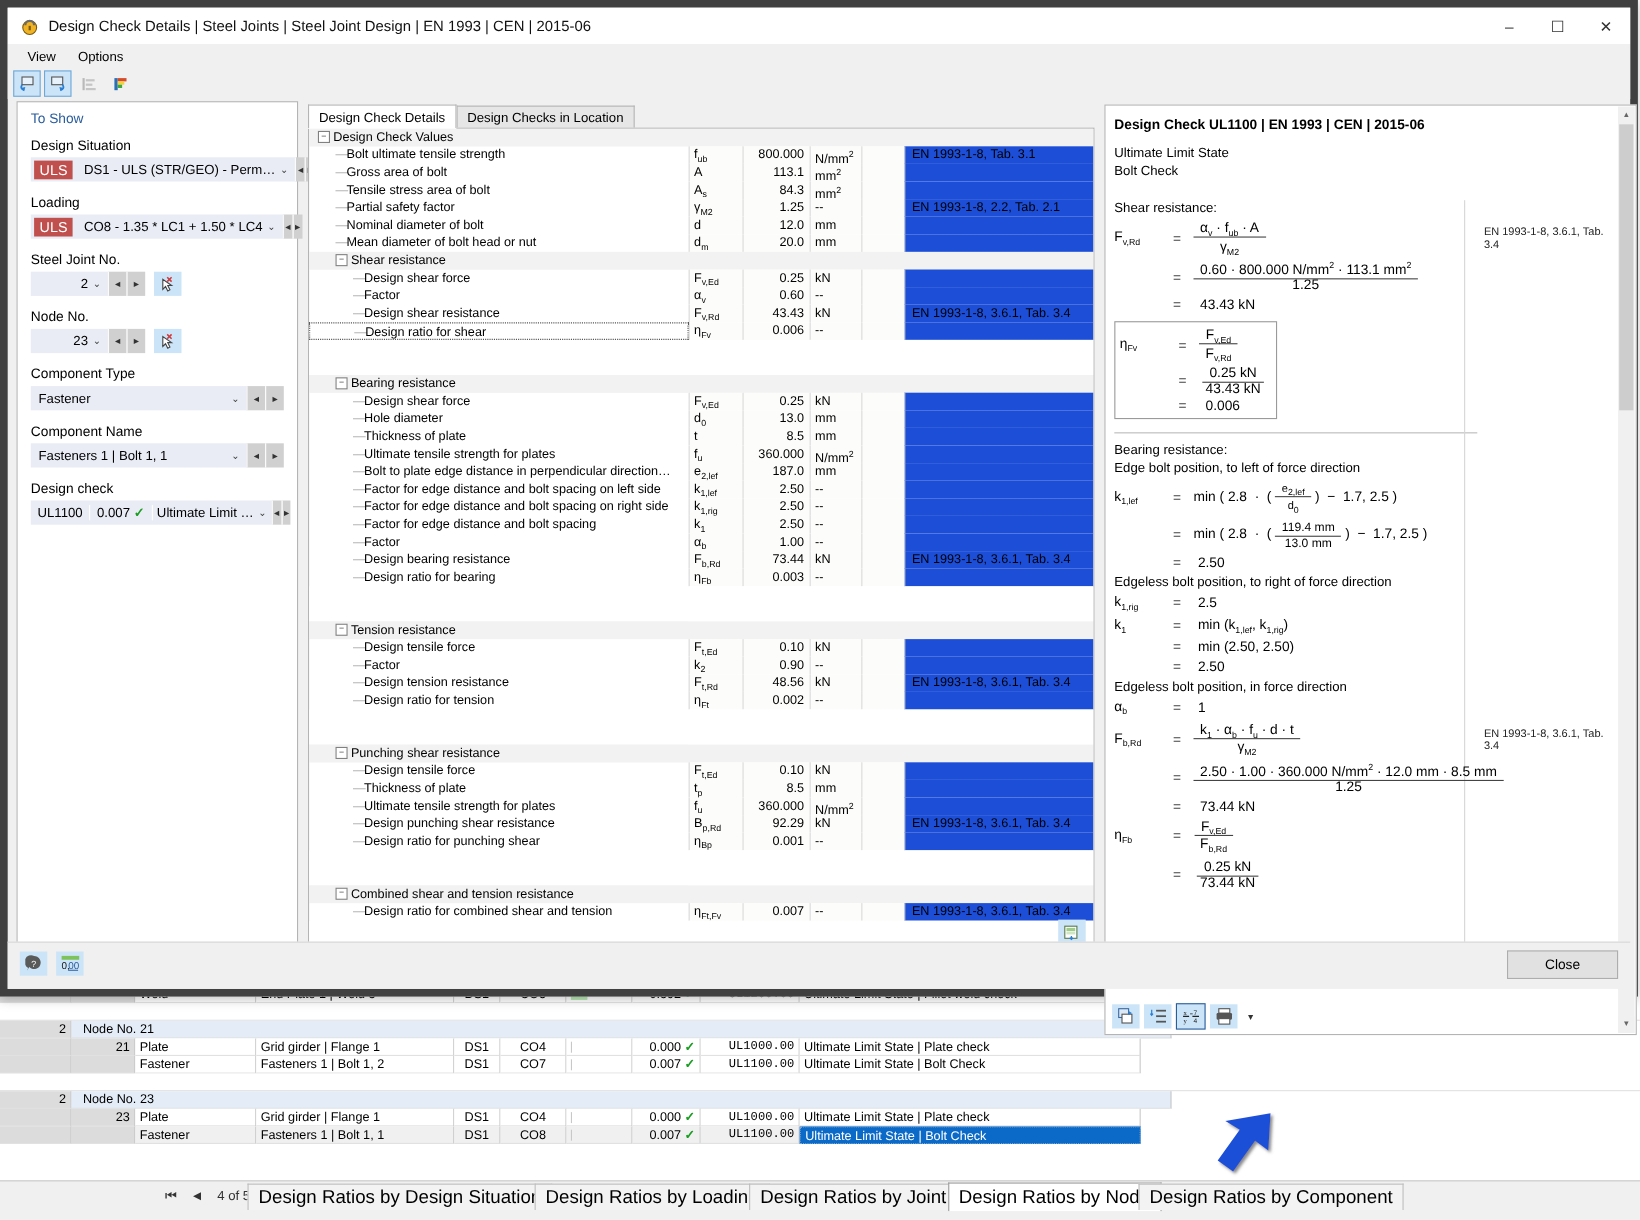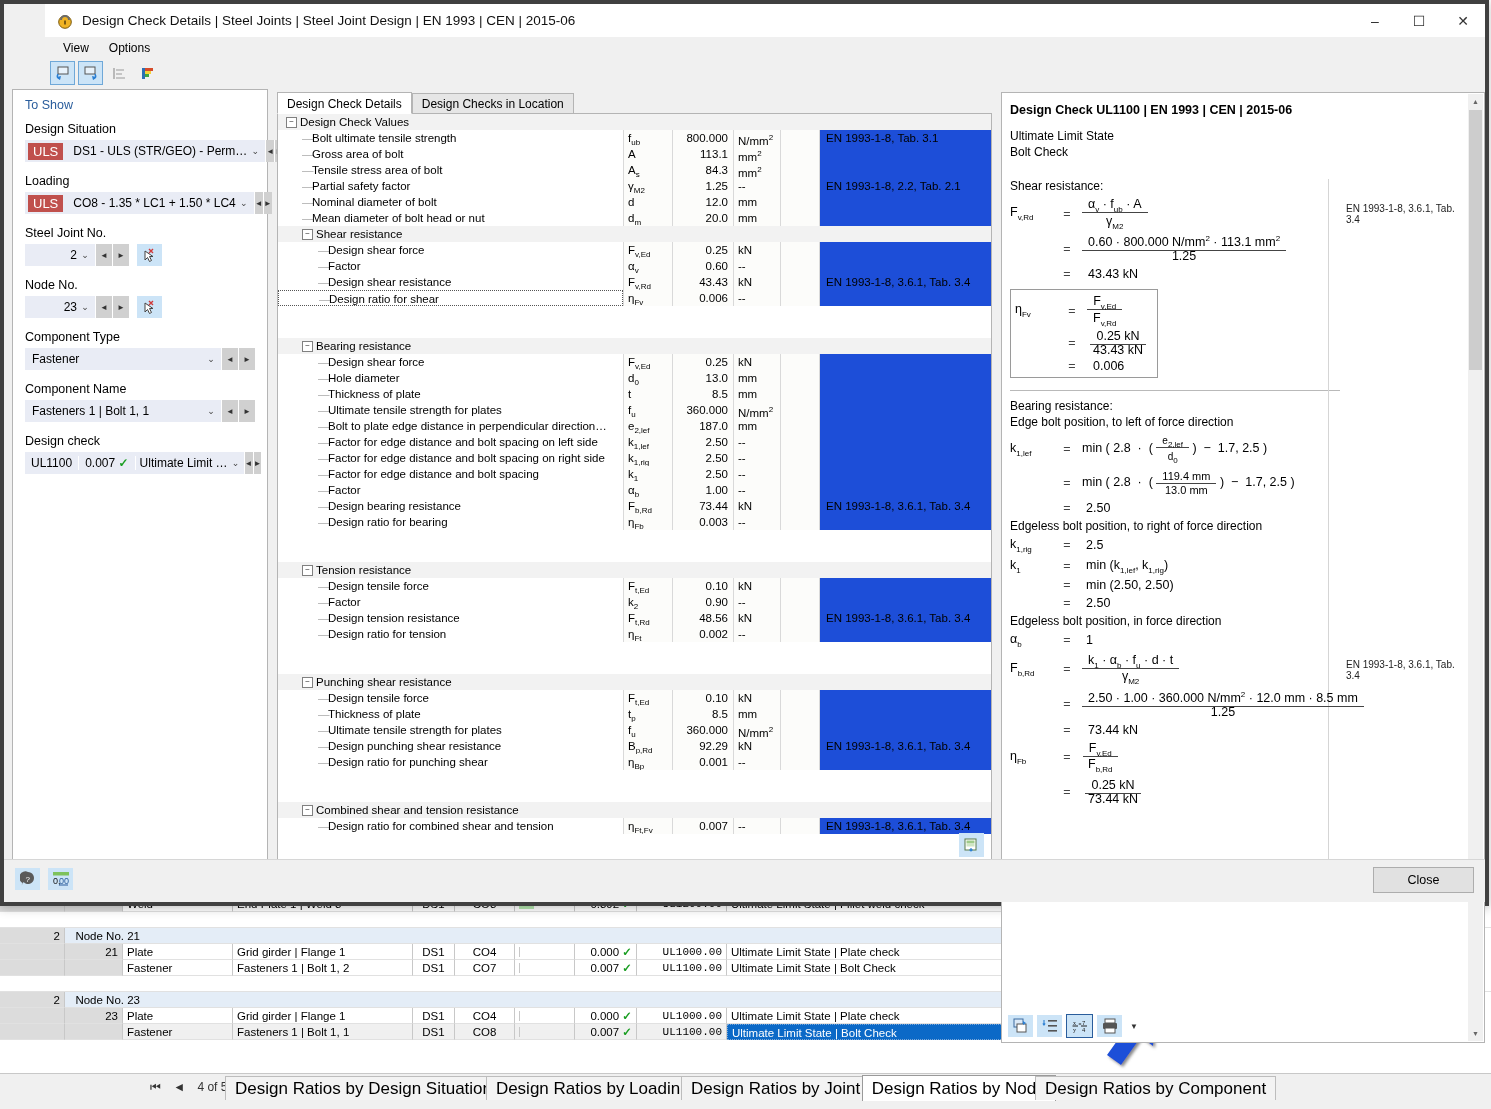--- a/index.html
+++ b/index.html
@@ -34,21 +34,21 @@
            border-top:1px solid #c8c8c8;}
   .navbtns{position:absolute;left:150px;top:6px;font-size:12px;color:#333;}
   .navbtns span{display:inline-block;margin-right:9px;}
   .bt{position:absolute;top:2px;height:24px;line-height:24px;padding:0 9px;font-size:17px;
       border:1px solid #bdbdbd;border-bottom:none;background:#f3f3f3;box-sizing:border-box;}
   .bt.active{background:#ffffff;border-color:#9a9a9a;height:26px;line-height:26px;top:1px;}
   .arrow-annot{position:absolute;left:1095px;top:1010px;width:70px;height:60px;}
 
   
   #dlg{position:absolute;left:0;top:0;width:1489px;height:906px;background:#f0f0f0;
-       border:4px solid #404040;box-sizing:border-box;box-shadow:0 2px 10px rgba(0,0,0,.25);padding-left:41px;}
+       border:7px solid #404040;box-sizing:border-box;box-shadow:0 2px 10px rgba(0,0,0,.25);}
   #titlebar{height:33px;background:#ffffff;display:flex;align-items:center;}
   #titleicon{width:18px;height:18px;margin-left:11px;margin-right:8px;position:relative;}
   #title{font-size:13.5px;color:#111;}
   .wbtn{width:44px;height:32px;display:flex;align-items:center;justify-content:center;font-size:14px;color:#333;}
   #menubar{height:22px;background:#f0f0f0;display:flex;align-items:center;padding-left:8px;font-size:12px;}
   #menubar div{padding:2px 10px;}
   #toolbar{height:28px;background:#f0f0f0;display:flex;align-items:center;padding-left:5px;gap:3px;}
   .tbi{width:25px;height:24px;display:flex;align-items:center;justify-content:center;box-sizing:border-box;}
   .tbi.on{background:#cce4f7;border:1px solid #6fa8d8;}
 
@@ -96,21 +96,21 @@
   .focusrow .tlabel{border:1px dotted #555;}
   .exp{display:inline-block;width:9px;height:9px;border:1px solid #808080;background:#fff;
        font-size:8px;line-height:7px;text-align:center;vertical-align:middle;margin-right:3px;color:#333;}
   .guide{display:inline-block;width:10px;color:#aaa;}
   sub{font-size:8px;}
   sup{font-size:8px;}
   #centerbtn{position:absolute;right:8px;bottom:8px;width:25px;height:24px;background:#cce4f7;
              display:flex;align-items:center;justify-content:center;}
 
   
-  #right{position:absolute;left:997px;top:88px;width:484px;height:951px;background:#fff;
+  #right{position:absolute;left:997px;top:88px;width:484px;height:846px;background:#fff;
          border:1px solid #b4b4b4;box-sizing:border-box;}
   #rightinner{position:absolute;left:0;top:0;right:16px;bottom:34px;overflow:hidden;padding:10px 6px 0 8px;}
   .rtitle{font-weight:bold;font-size:12.5px;margin-bottom:12px;}
   .rline{font-size:12px;margin-bottom:2px;}
   .rsec{font-size:12px;margin:14px 0 4px 0;}
   .formula-wrap{position:relative;}
   .refcol{position:absolute;left:336px;font-size:10px;color:#222;}
   .eq{display:flex;align-items:center;font-size:12.5px;margin:4px 0;}
   .eqlhs{width:42px;flex:none;}
   .eqeq{width:30px;flex:none;text-align:center;color:#444;}

